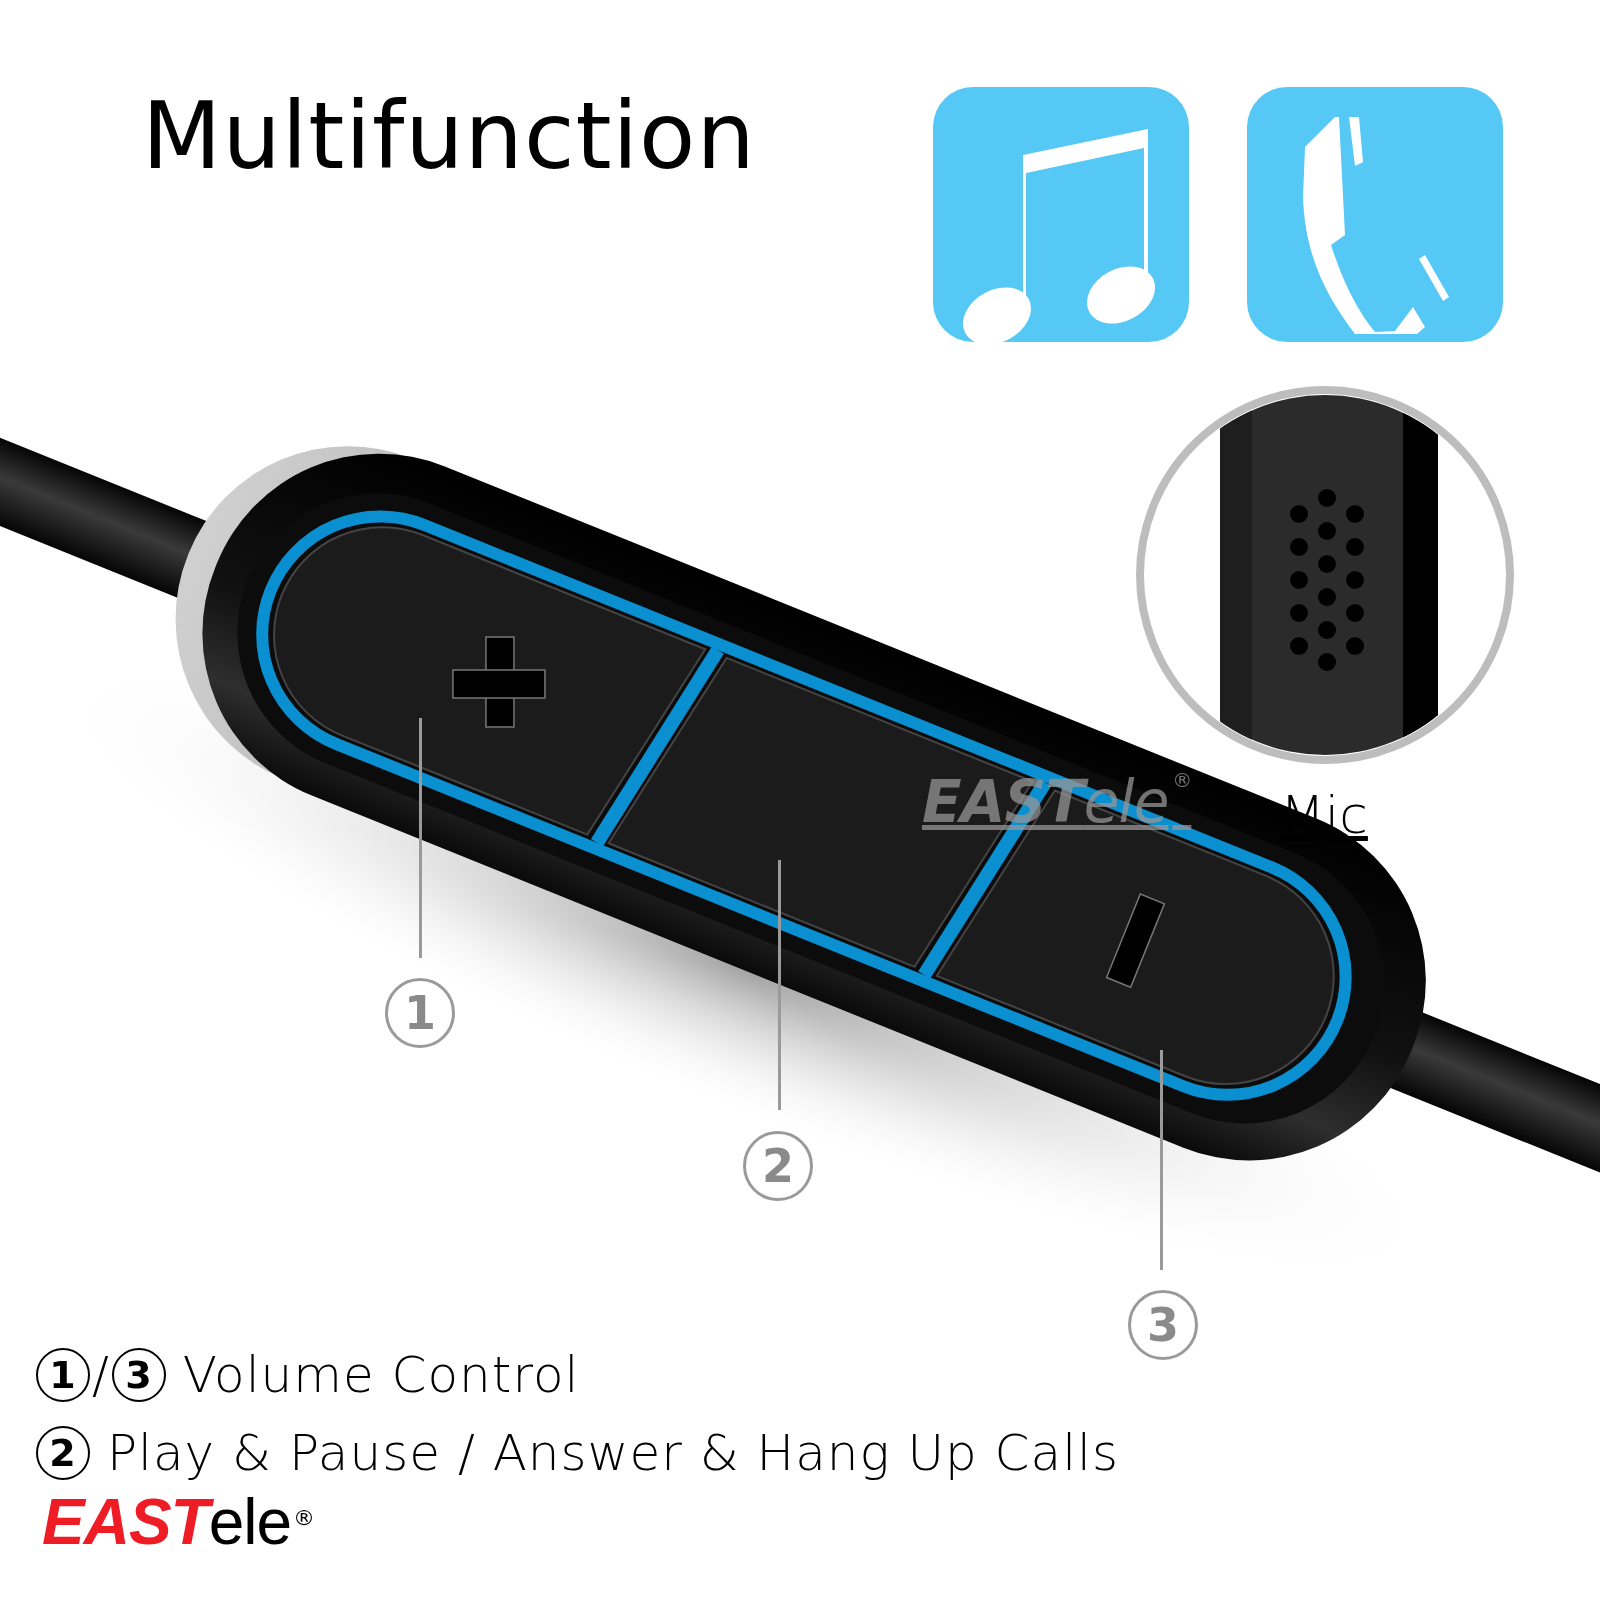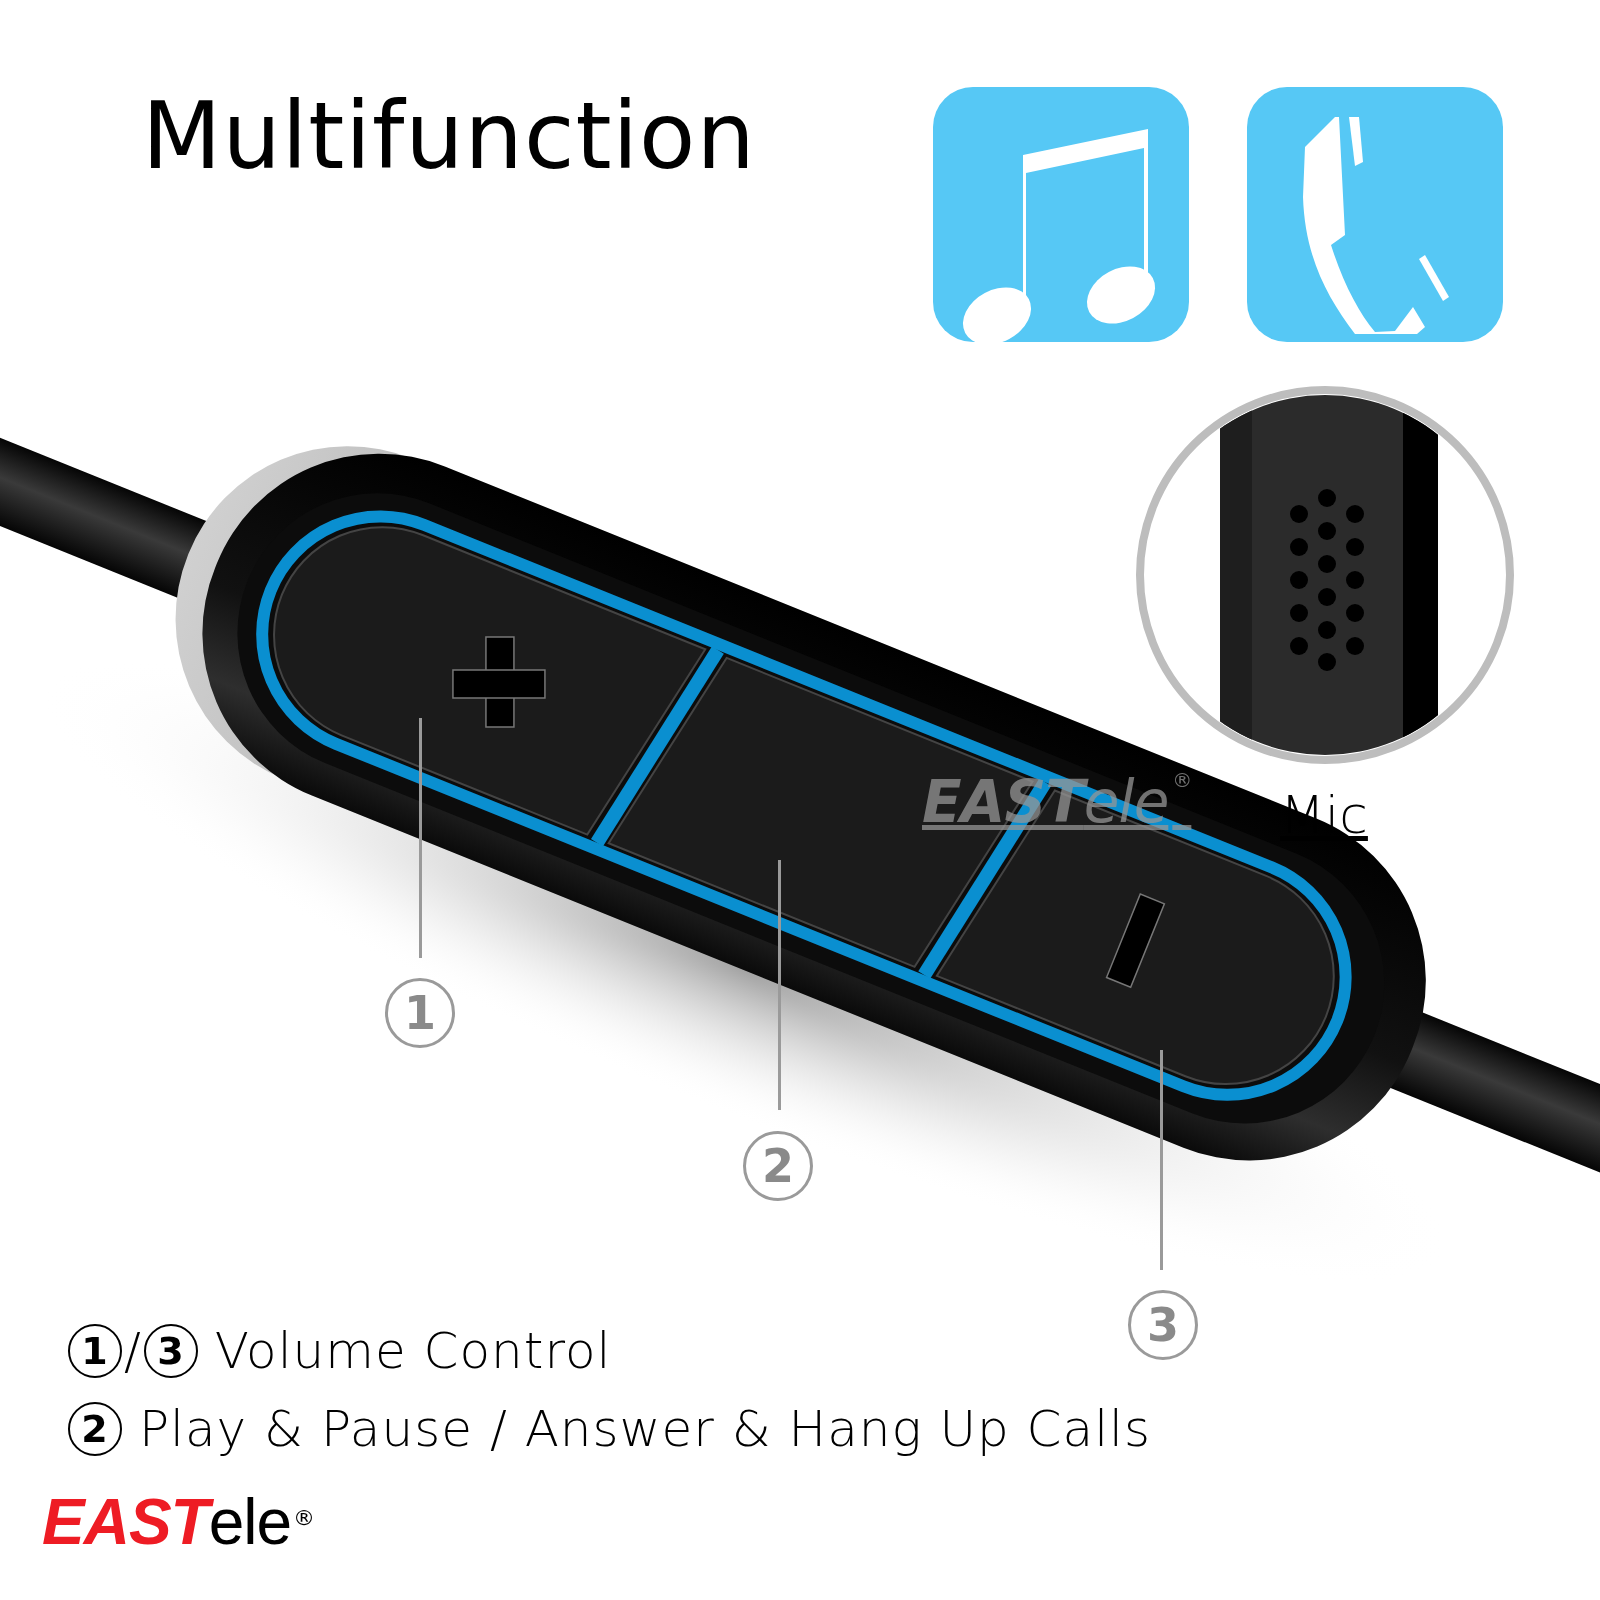--- a/index.html
+++ b/index.html
@@ -14,21 +14,21 @@
   #tile-phone { left:1247px; }
   .stage { position:absolute; left:0; top:0; width:1600px; height:1600px; }
   .mic-label { position:absolute; left:1280px; top:785px; font-size:52px; font-weight:300;text-decoration:underline; }
   .watermark { position:absolute; left:922px; top:768px; font-size:58px; font-style:italic; color:rgba(150,150,150,0.75);
                transform:rotate(0deg); letter-spacing:-1px;text-decoration:underline; }
   .watermark b { font-weight:900; }
   .watermark .reg { font-size:20px; font-style:normal; vertical-align:top; margin-left:4px; }
   .callout { position:absolute; width:70px; height:70px; border:3px solid #9a9a9a; border-radius:50%;
              box-sizing:border-box; color:#8a8a8a; font-size:46px; font-weight:bold; text-align:center; line-height:64px; }
   .callout-line { position:absolute; width:3px; background:#9a9a9a; }
-  .legend { position:absolute; left:68px; font-size:50px; font-weight:300; letter-spacing:1px; white-space:nowrap; }
+  .legend { position:absolute; left:36px; font-size:50px; font-weight:300; letter-spacing:1px; white-space:nowrap;margin-top:24px; }
   .legend .num { display:inline-block; width:54px; height:54px; border:2.5px solid #000; border-radius:50%; box-sizing:border-box;
                  text-align:center; line-height:50px; font-size:38px; font-weight:bold; vertical-align:middle; margin-top:-8px; }
   .legend .slash { display:inline-block; margin:0 2px; }
   #legend-1 { top:1322px; }
   #legend-2 { top:1400px; }
   .brand { position:absolute; left:42px; top:1488px; font-size:64px; line-height:68px; letter-spacing:-1px;text-align:right; }
   .brand .east { color:#ee1c24; font-weight:900; font-style:italic; font-family:"Liberation Sans", sans-serif; }
   .brand .ele { color:#000; font-weight:500; font-family:"Liberation Sans", sans-serif; }
   .brand .reg { font-size:22px; vertical-align:top; position:relative; top:-4px; margin-left:2px; }
 </style>

